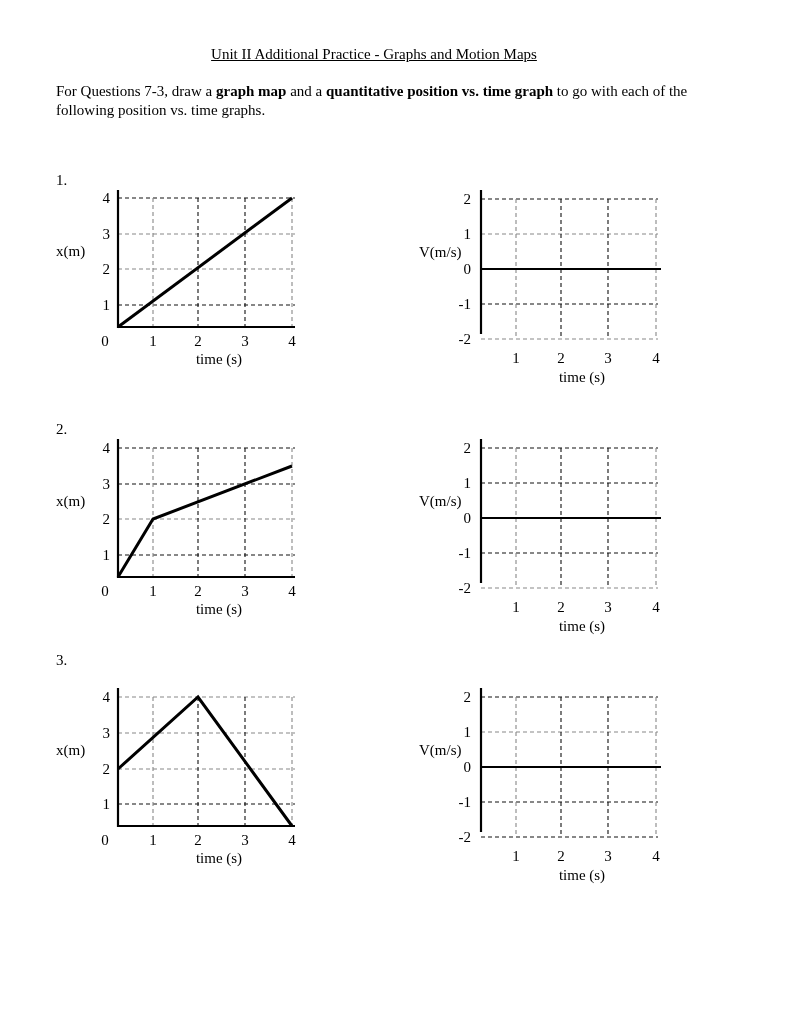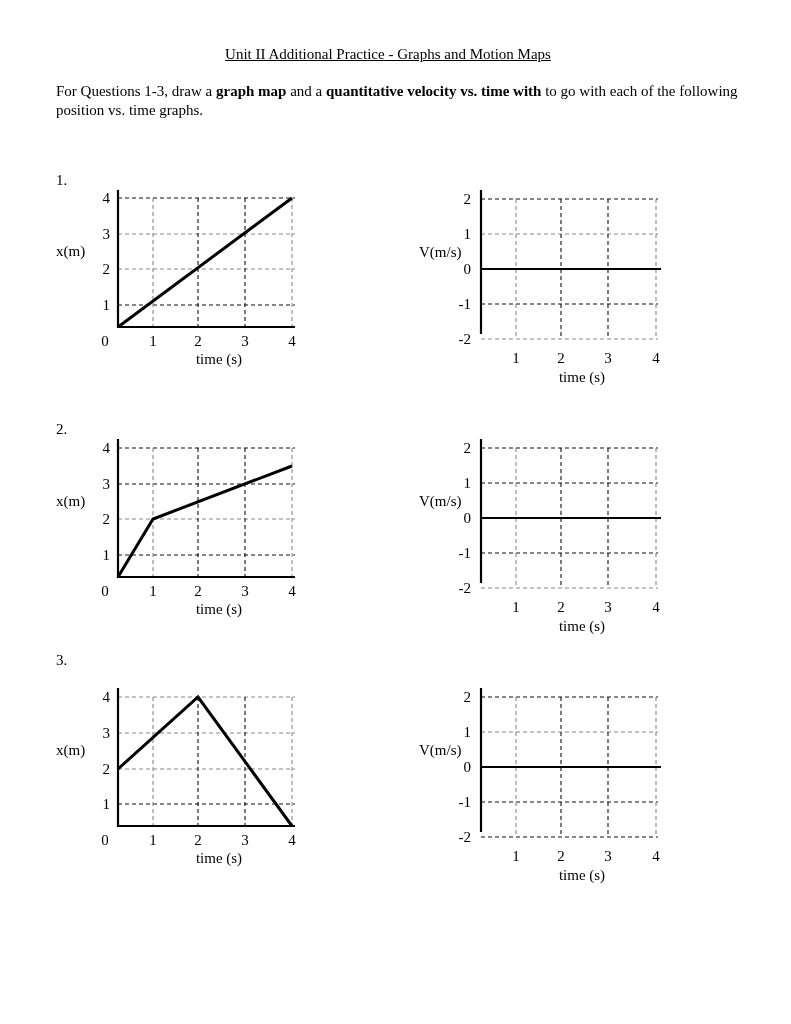--- a/index.html
+++ b/index.html
@@ -1,31 +1,31 @@
 <!DOCTYPE html>
 <html><head>
 <meta charset="utf-8">
 <style>
   html, body { margin:0; padding:0; background:#ffffff; }
   body { width:791px; height:1024px; position:relative; overflow:hidden;
          font-family:"Liberation Serif", "DejaVu Serif", serif; color:#000; }
   .abs { position:absolute; white-space:nowrap; }
-  .title { left:15px; width:746px; top:46px; text-align:center; font-size:15px; text-decoration:underline; }
+  .title { left:1px; width:746px; top:46px; text-align:center; font-size:15px; text-decoration:underline; }
   .instr { left:56px; top:82px; width:690px; font-size:15px; line-height:19px; white-space:normal; }
   .instr b { font-weight:bold; }
   .qnum { font-size:15px; }
   svg.graphs { position:absolute; left:0; top:0; width:791px; height:1024px; }
   svg text { font-family:"Liberation Serif", "DejaVu Serif", serif; font-size:15px; fill:#000; }
 </style>
 </head>
 <body>
 
 <div class="abs title">Unit II Additional Practice - Graphs and Motion Maps</div>
 
-<div class="abs instr"><span>For Questions 1-3, draw a </span><b>graph map</b><span> and a </span><b>quantitative velocity vs. time with</b><span> to go with each of the following position vs. time graphs.</span></div>
+<div class="abs instr"><span>For Questions 7-3, draw a </span><b>graph map</b><span> and a </span><b>quantitative position vs. time graph</b><span> to go with each of the following position vs. time graphs.</span></div>
 
 <div class="abs qnum" style="left:56px; top:172px;">1.</div>
 <div class="abs qnum" style="left:56px; top:421px;">2.</div>
 <div class="abs qnum" style="left:56px; top:652px;">3.</div>
 
 <svg class="graphs" id="graphs" xmlns="http://www.w3.org/2000/svg" viewBox="0 0 791 1024">
     <g>
       <line x1="118" y1="305" x2="295" y2="305" stroke="#111" stroke-width="1.1" stroke-dasharray="4,3"></line>
       <line x1="118" y1="269" x2="295" y2="269" stroke="#888" stroke-width="1.1" stroke-dasharray="4,3"></line>
       <line x1="118" y1="234" x2="295" y2="234" stroke="#888" stroke-width="1.1" stroke-dasharray="4,3"></line>

